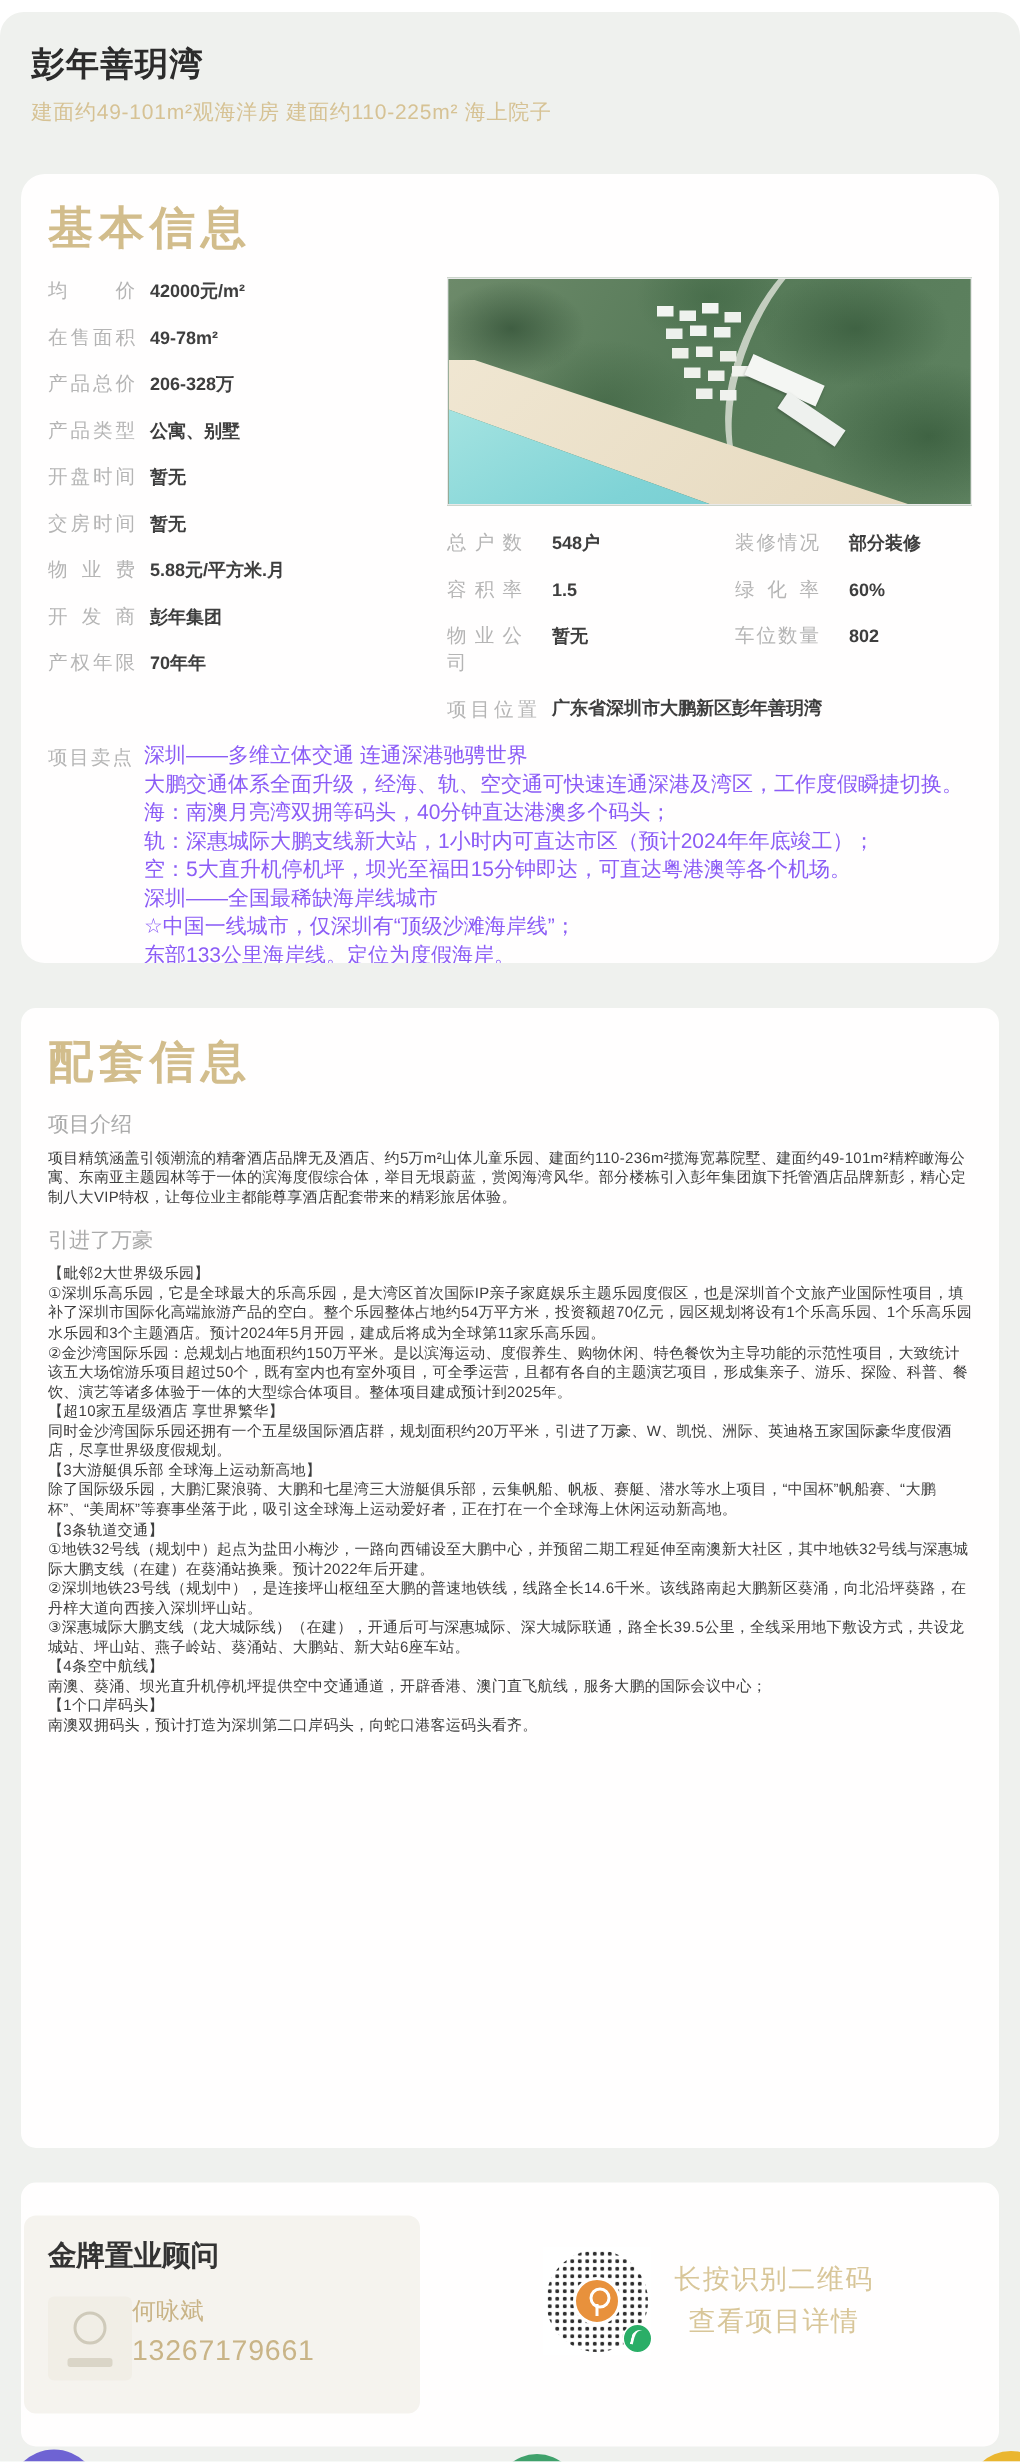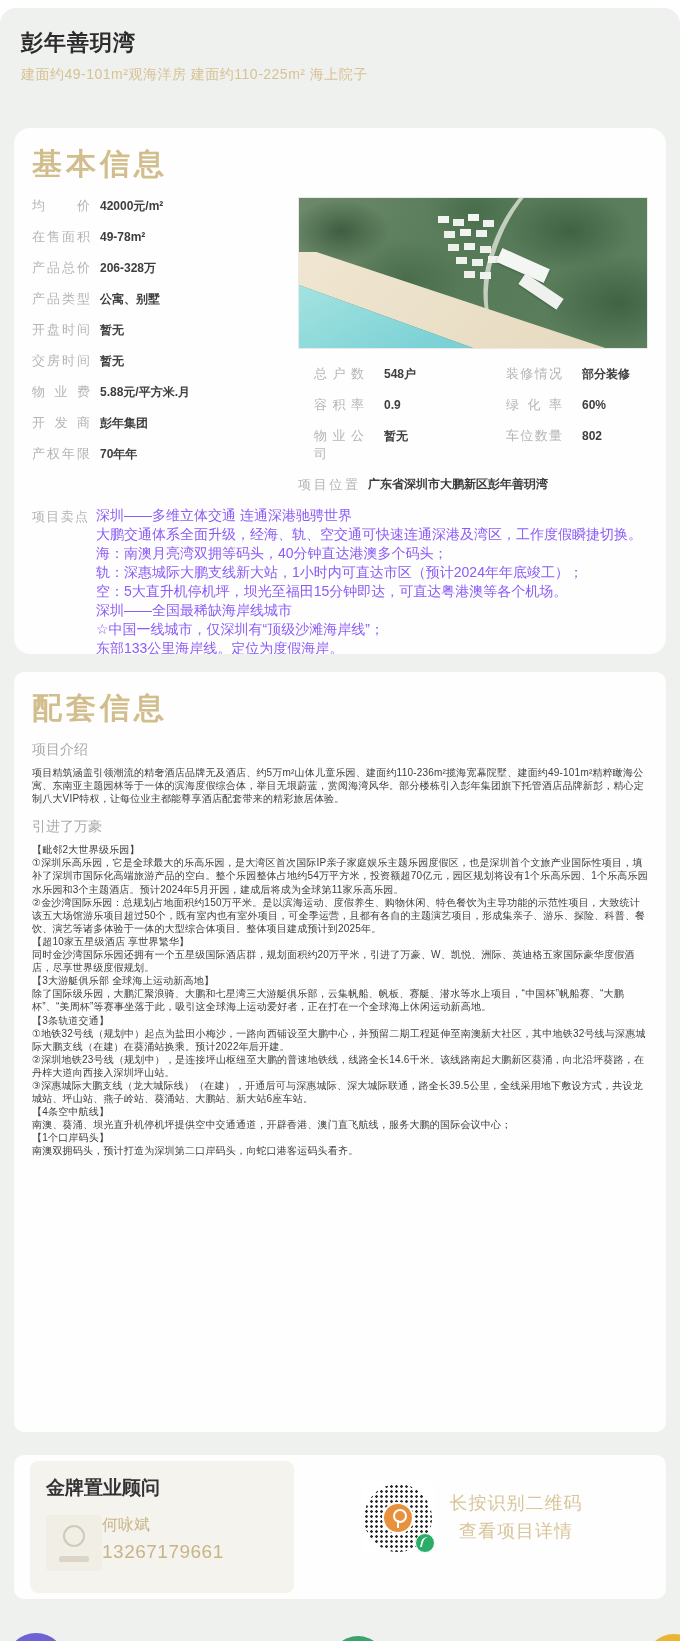--- a/index.html
+++ b/index.html
@@ -28,21 +28,21 @@
   
   .card{
     position:absolute;left:14px;width:652px;background:#fffefe;
     border-radius:10px;box-sizing:border-box;overflow:hidden;
   }
   .card h2{
     margin:0 0 12px 0;font-size:30px;font-weight:bold;
     color:#d2bd8c;letter-spacing:4px;
   }
   
-  .card1{top:128px;height:526px;padding:16px 18px;border-radius:16px;}
+  .card1{top:116px;height:526px;padding:16px 18px;border-radius:16px;}
   .c1-cols{display:flex;gap:14px;}
   .c1-left{flex:0 0 252px;}
   .inforow{display:flex;margin-bottom:13px;align-items:baseline;}
   .gl{
     flex:0 0 58px;margin-right:10px;font-size:13px;color:#b5b5b5;
     text-align:justify;text-align-last:justify;display:block;
   }
   .gv{font-size:12px;color:#3e3e3e;font-weight:bold;}
   .c1-right{flex:1;min-width:0;}
   
@@ -88,41 +88,41 @@
   .hero-slab1{
     position:absolute;left:57%;top:40%;width:52px;height:15px;
     background:#f4f6f3;transform:rotate(24deg);box-shadow:0 1px 2px rgba(0,0,0,.25);
   }
   .hero-slab2{
     position:absolute;left:63%;top:58%;width:46px;height:13px;
     background:#eef1ee;transform:rotate(34deg);box-shadow:0 1px 2px rgba(0,0,0,.25);
   }
   .c1-grid{
     display:grid;grid-template-columns:60px 112px 66px 1fr;
-    column-gap:10px;row-gap:13px;align-items:baseline;margin-bottom:13px;margin-left:16px;
+    column-gap:10px;row-gap:13px;align-items:baseline;margin-bottom:13px;
   }
   .c1-loc{display:flex;align-items:flex-start;}
   .c1-loc .gl{flex:0 0 60px;}
   .sellrow{display:flex;margin-top:12px;}
   .sellrow .gl{margin-top:2px;margin-right:8px;flex:0 0 56px;}
   .selltext{
     flex:1;font-size:14px;line-height:1.36;color:#8b5cf6;
     white-space:pre-line;font-weight:bold;font-weight:600;
   }
   .selltext{font-weight:normal;}
   
   .card2{top:672px;height:760px;padding:16px 18px;}
   .seclabel{font-size:14px;color:#aaaaaa;margin:13px 0 7px 0;}
   .seclabel.first{margin-top:4px;}
   .sectext{
     font-size:10px;line-height:1.31;color:#3d3d3d;white-space:pre-line;
     letter-spacing:.2px;
   }
   
-  .card3{top:1455px;height:144px;padding:16px;display:flex;align-items:center;}
+  .card3{top:1455px;height:176px;padding:2px;display:flex;align-items:center;}
   .agent-panel{
     flex:0 0 264px;height:132px;background:#f5f3ee;border-radius:8px;
     box-sizing:border-box;padding:14px 16px;
   }
   .agent-heading{font-size:19px;font-weight:bold;color:#333;margin-bottom:14px;}
   .agent-row{display:flex;align-items:flex-start;gap:0;}
   .avatar{
     position:relative;width:56px;height:56px;background:#f1eee6;border-radius:4px;
   }
   .avatar-ring{
@@ -231,21 +231,21 @@
           <div class="hero-bldgs"></div>
           <div class="hero-slab1"></div>
           <div class="hero-slab2"></div>
         </div>
         <div class="c1-grid">
           <span class="gl">总户数</span>
           <span class="gv">548户</span>
           <span class="gl">装修情况</span>
           <span class="gv">部分装修</span>
           <span class="gl">容积率</span>
-          <span class="gv">0.9</span>
+          <span class="gv">1.5</span>
           <span class="gl">绿化率</span>
           <span class="gv">60%</span>
           <span class="gl">物业公司</span>
           <span class="gv">暂无</span>
           <span class="gl">车位数量</span>
           <span class="gv">802</span>
         </div>
         <div class="c1-loc">
           <span class="gl">项目位置</span>
           <span class="gv">广东省深圳市大鹏新区彭年善玥湾</span>

